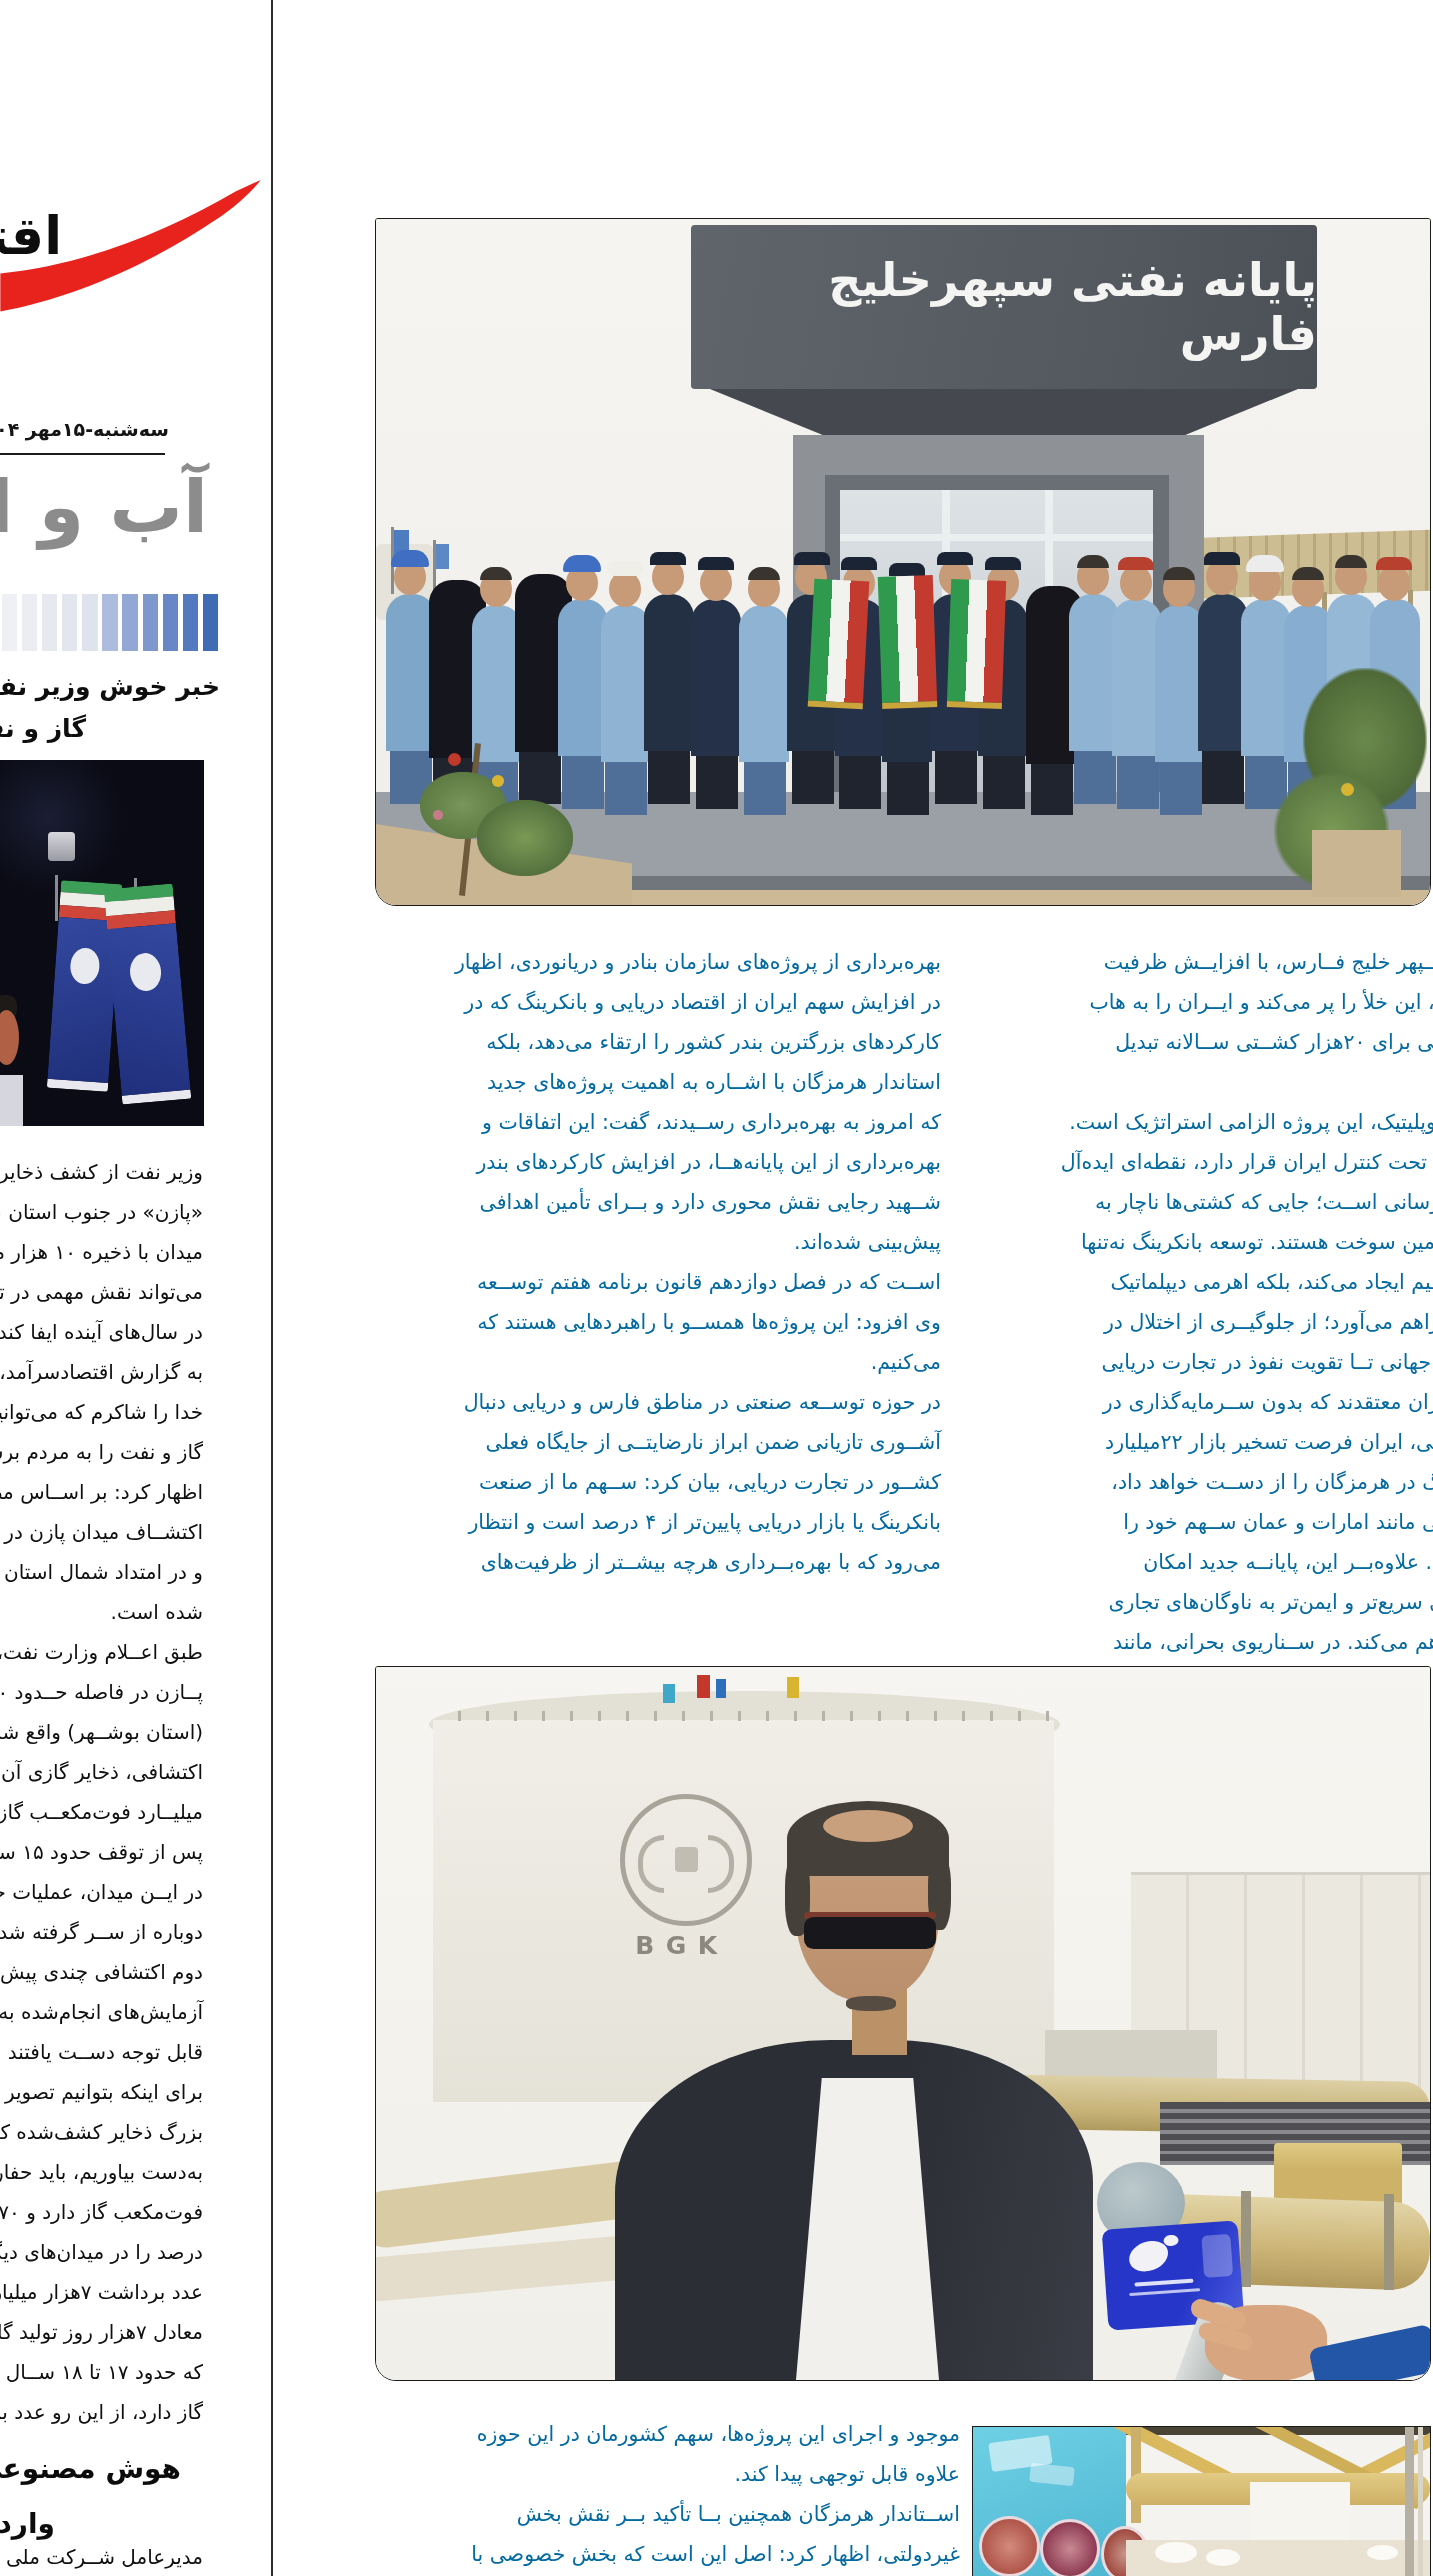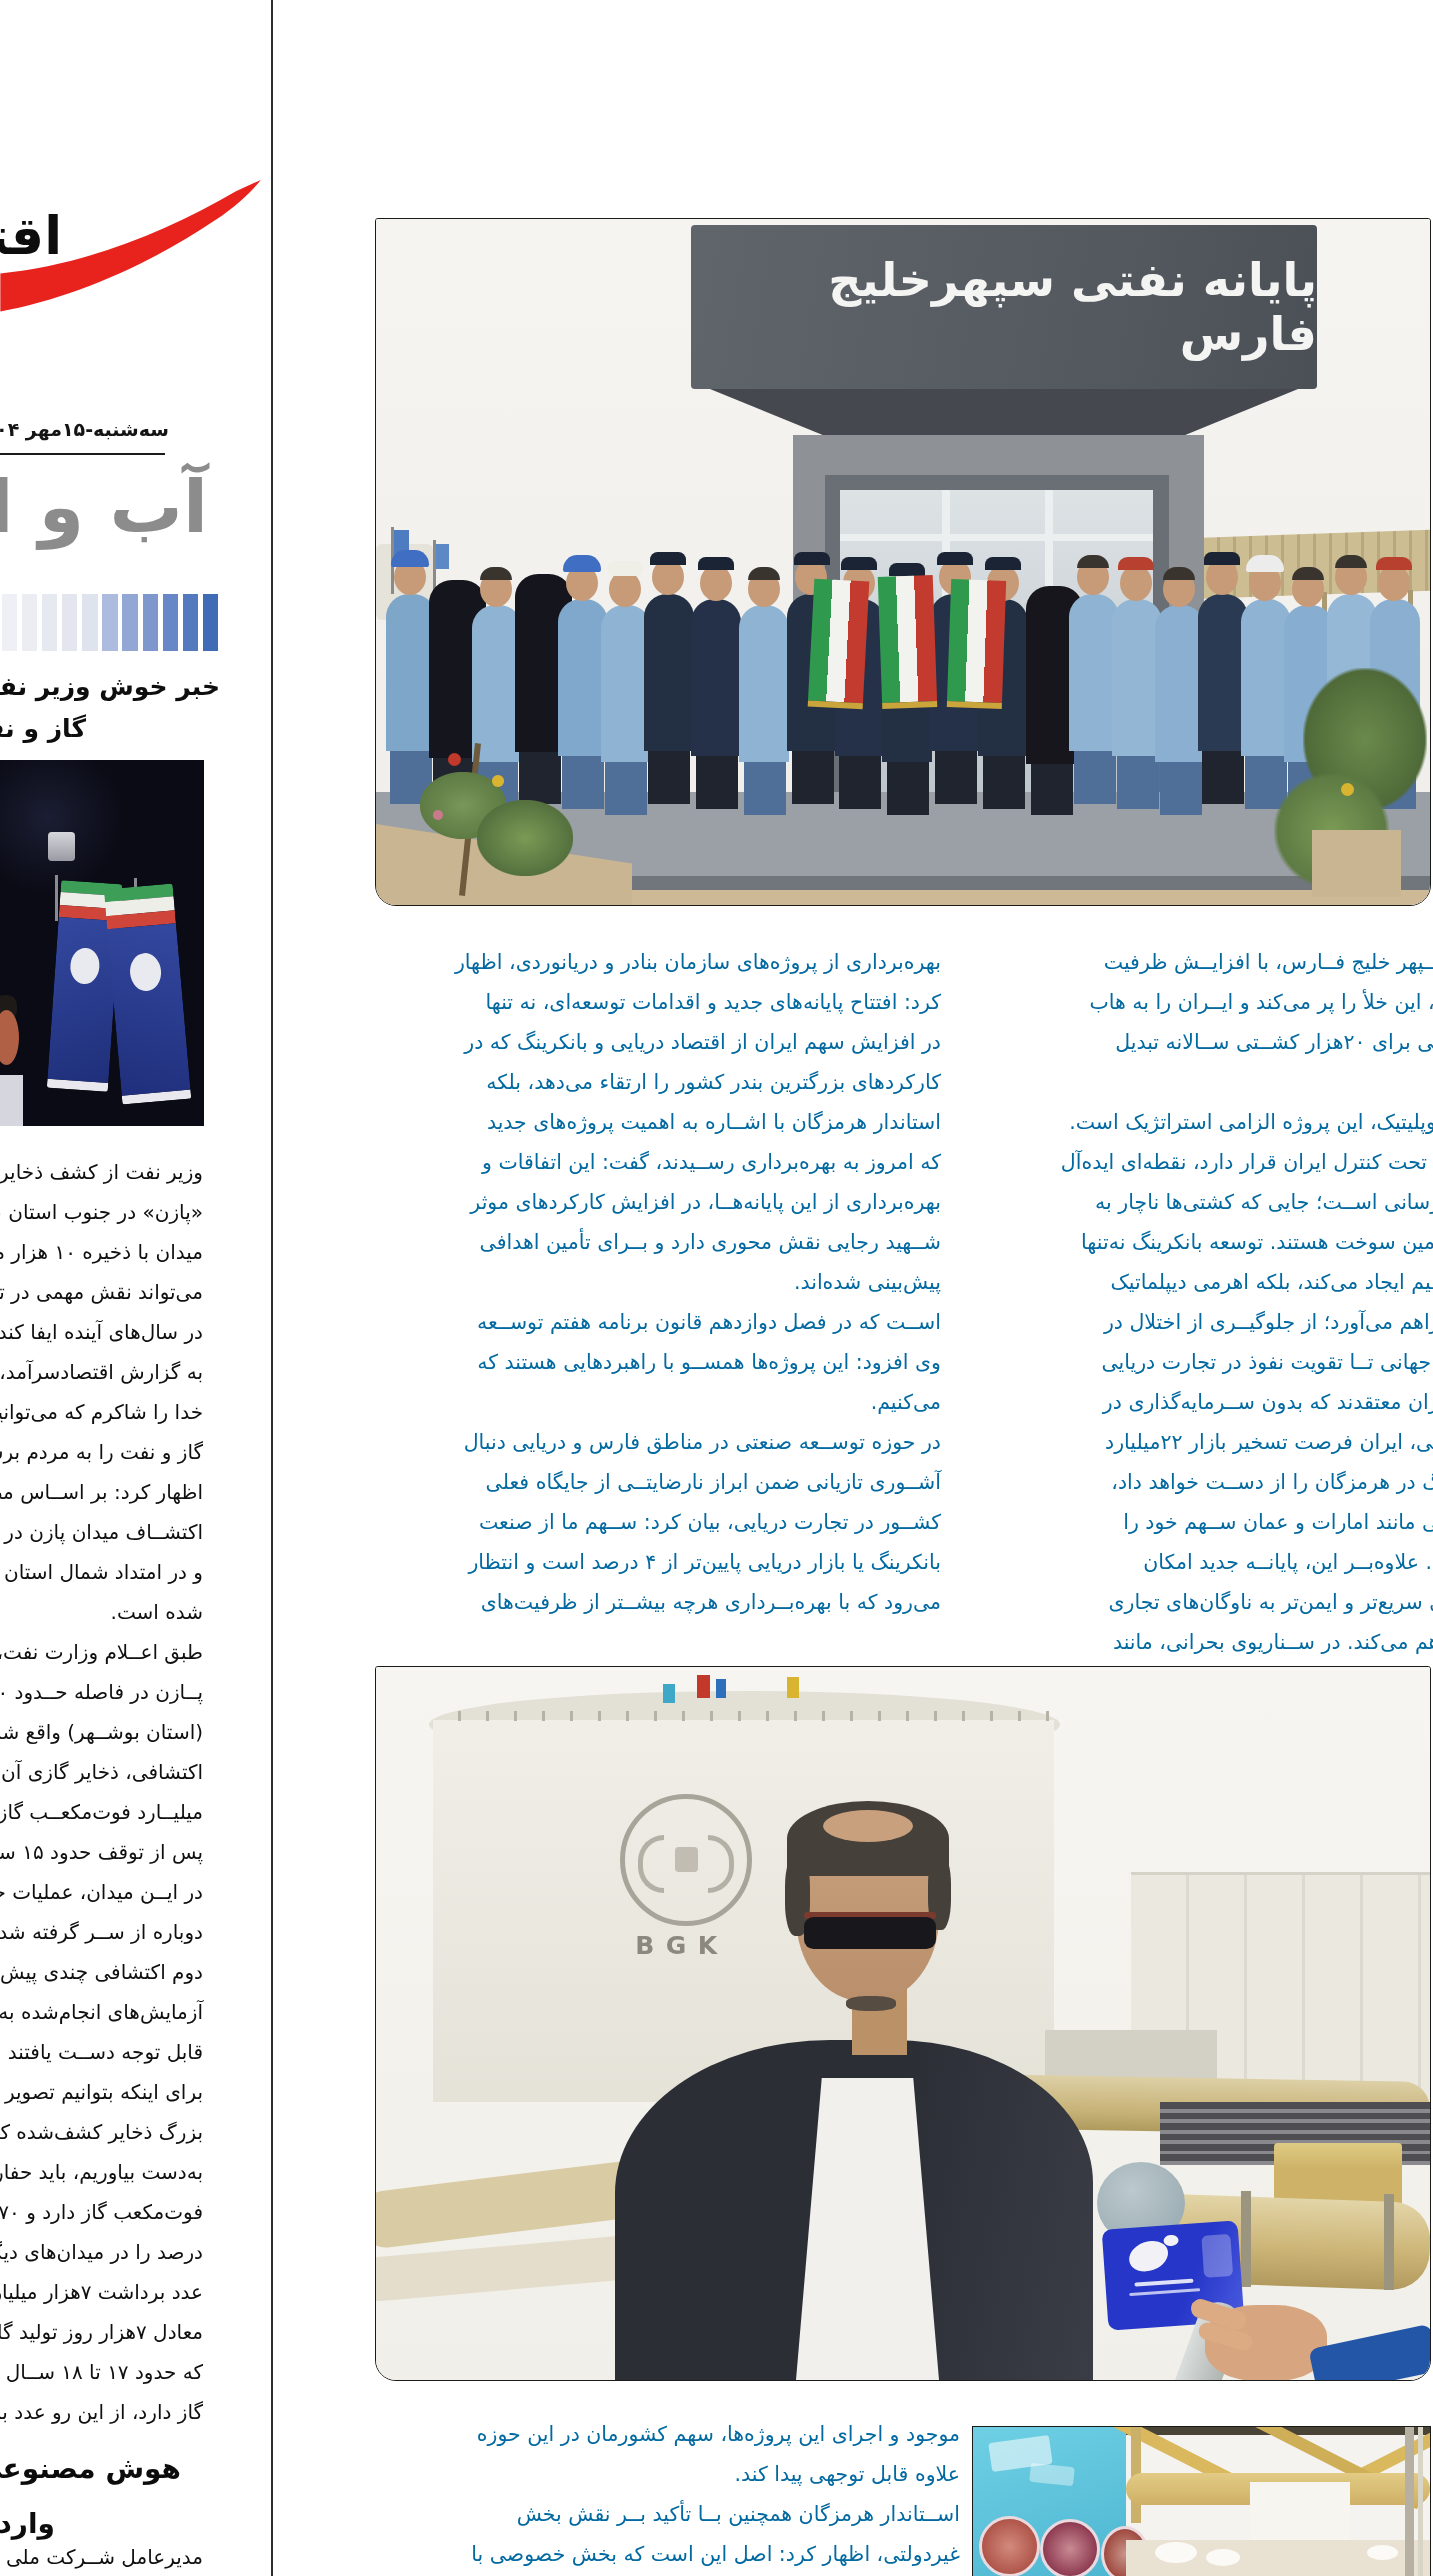--- a/index.html
+++ b/index.html
@@ -289,26 +289,25 @@
     <div class="ph" style="left:898px;top:449px;width:156px;height:237px;">
       <div style="position:absolute;left:29px;top:0;width:124px;height:143px;background:radial-gradient(#6a8a4c,#4f6a38 68%,transparent 72%);"></div>
       <div style="position:absolute;left:0;top:105px;width:115px;height:115px;background:radial-gradient(#7a9a55,#5d7b43 66%,transparent 72%);"></div>
       <div style="position:absolute;left:67px;top:115px;width:13.4px;height:13.4px;background:#d9b430;border-radius:50%;"></div>
       <div style="position:absolute;left:38px;top:162px;width:89px;height:67px;background:#c9b592;"></div>
     </div>
   </div>
 
   <div id="col-left" class="abs news-col">
       <div class="mln">بهره‌برداری از پروژه‌های سازمان بنادر و دریانوردی، اظهار</div>
-      <div class="mln">کرد: افتتاح پایانه‌های جدید و اقدامات توسعه‌ای، نه تنها</div>
       <div class="mln">در افزایش سهم ایران از اقتصاد دریایی و بانکرینگ که در</div>
       <div class="mln">کارکردهای بزرگترین بندر کشور را ارتقاء می‌دهد، بلکه</div>
       <div class="mln">استاندار هرمزگان با اشــاره به اهمیت پروژه‌های جدید</div>
       <div class="mln">که امروز به بهره‌برداری رســیدند، گفت: این اتفاقات و</div>
-      <div class="mln">بهره‌برداری از این پایانه‌هــا، در افزایش کارکردهای موثر</div>
+      <div class="mln">بهره‌برداری از این پایانه‌هــا، در افزایش کارکردهای بندر</div>
       <div class="mln">شــهید رجایی نقش محوری دارد و بــرای تأمین اهدافی</div>
       <div class="mln">پیش‌بینی شده‌اند.</div>
       <div class="mln">اســت که در فصل دوازدهم قانون برنامه هفتم توســعه</div>
       <div class="mln">وی افزود: این پروژه‌ها همســو با راهبردهایی هستند که</div>
       <div class="mln">می‌کنیم.</div>
       <div class="mln">در حوزه توســعه صنعتی در مناطق فارس و دریایی دنبال</div>
       <div class="mln">آشــوری تازیانی ضمن ابراز نارضایتــی از جایگاه فعلی</div>
       <div class="mln">کشــور در تجارت دریایی، بیان کرد: ســهم ما از صنعت</div>
       <div class="mln">بانکرینگ یا بازار دریایی پایین‌تر از ۴ درصد است و انتظار</div>
       <div class="mln">می‌رود که با بهره‌بــرداری هرچه بیشــتر از ظرفیت‌های</div>

